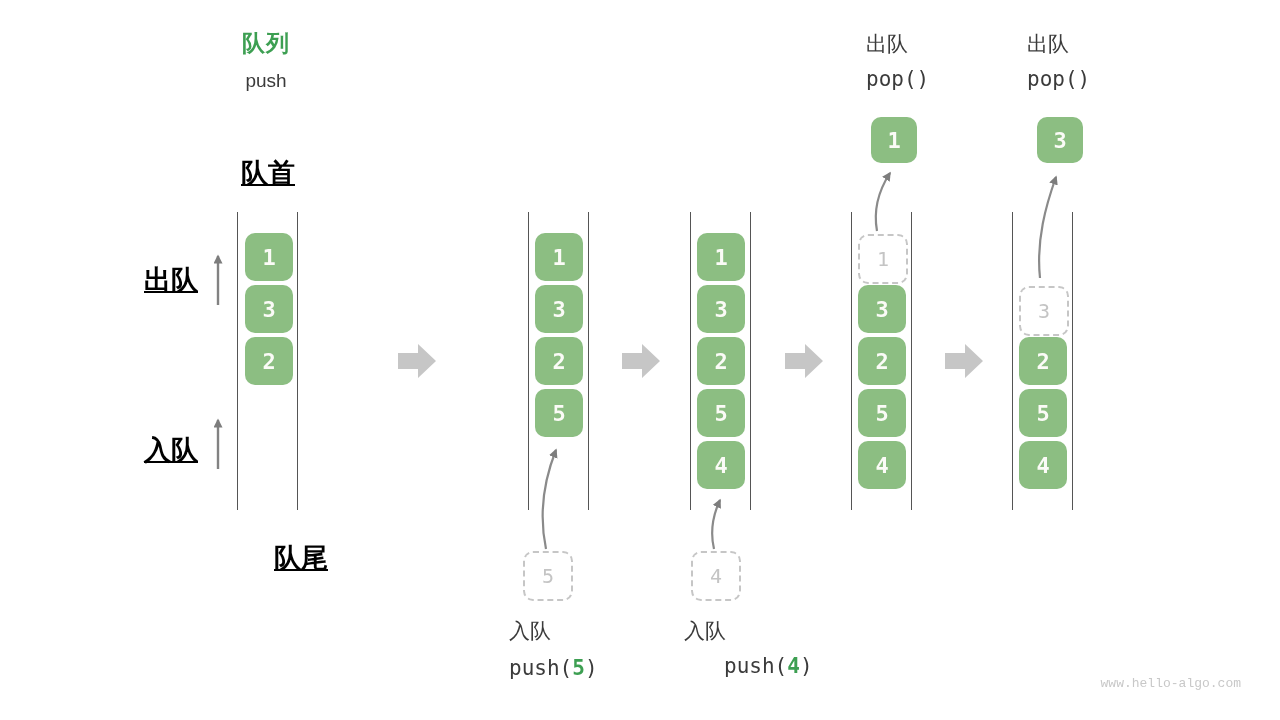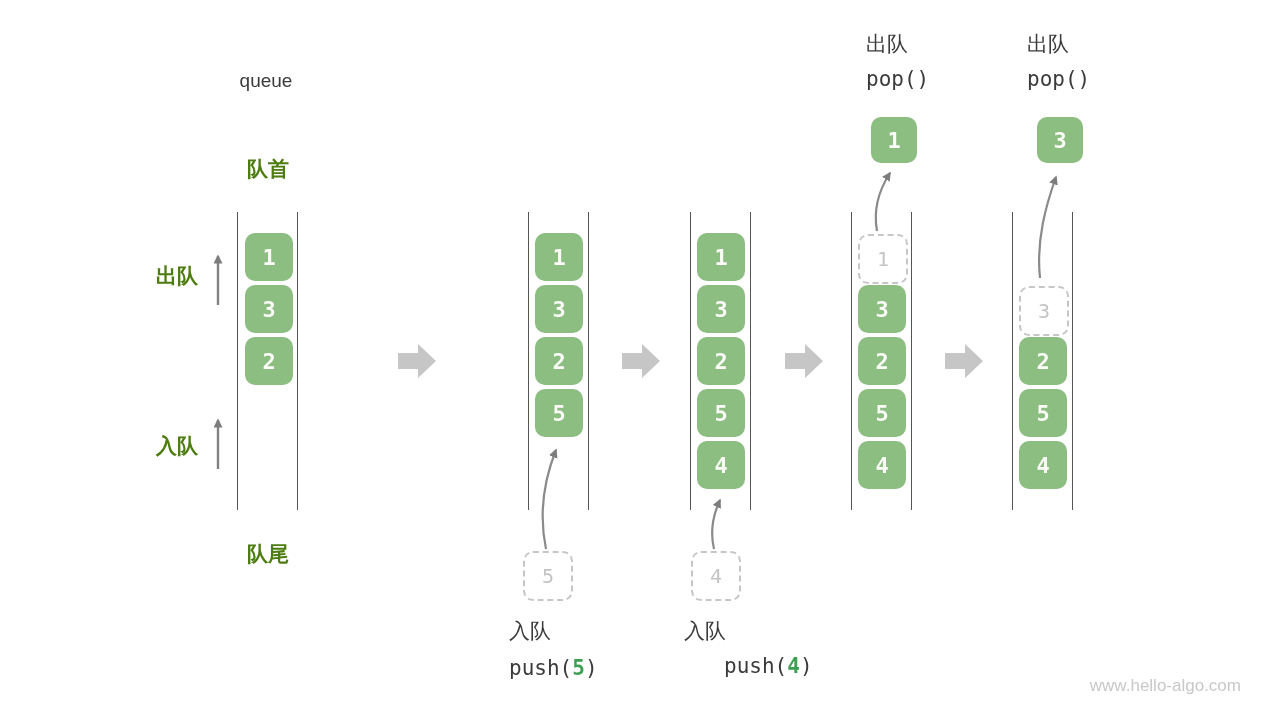--- a/index.html
+++ b/index.html
@@ -8,23 +8,23 @@
     font-family:"Liberation Sans","DejaVu Sans",sans-serif;overflow:hidden;
   }
   .canvas{position:absolute;inset:0;}
   svg.overlay{position:absolute;left:0;top:0;pointer-events:none;}
 
   
   .title-zh{position:absolute;left:206px;top:28px;width:120px;text-align:center;
     font-size:23px;font-weight:bold;color:#3d9f52;letter-spacing:1px;}
   .title-en{position:absolute;left:206px;top:70px;width:120px;text-align:center;
     font-size:19px;color:#3a3a3a;}
-  .side-label{position:absolute;font-size:21px;font-weight:bold;color:#4d7c0f;}
+  .side-label{position:absolute;font-size:27px;font-weight:bold;color:#000000;text-decoration:underline;}
   .lbl-front{left:208px;top:155px;width:120px;text-align:center;}
-  .lbl-rear {left:208px;top:540px;width:120px;text-align:center;}
+  .lbl-rear {left:208px;top:540px;width:120px;text-align:right;}
   .lbl-deq  {left:118px;top:262px;width:80px;text-align:right;}
   .lbl-enq  {left:118px;top:432px;width:80px;text-align:right;}
 
   
   .col{position:absolute;top:212px;height:298px;width:59px;
     border-left:1.5px solid #555;border-right:1.5px solid #555;}
 
   
   .box{position:absolute;width:48px;height:48px;border-radius:10px;
     background:#8cbe82;color:#fbfbf7;font-family:"DejaVu Sans Mono",monospace;
@@ -35,21 +35,21 @@
     font-family:"DejaVu Sans Mono",monospace;font-size:20px;
     display:flex;align-items:center;justify-content:center;}
 
   
   .op-label{position:absolute;font-size:21px;color:#3b3b3b;}
   .op-code{position:absolute;font-family:"DejaVu Sans Mono",monospace;
     font-size:21px;color:#3b3b3b;white-space:pre;}
   .op-code .arg{color:#3d9f52;font-weight:bold;}
 
   .watermark{position:absolute;right:39px;top:676px;
-    font-family:Liberation Sans, sans-serif;font-size:17px;color:#c8c8c8;}
+    font-family:Liberation Mono, monospace;font-size:13px;color:#c8c8c8;}
 </style>
 </head>
 <body>
 
 <div class="canvas">
 
   <svg class="overlay" width="1280" height="720">
     <defs>
       <marker id="ah" markerWidth="10" markerHeight="10" refX="7.5" refY="4.5" orient="auto" markerUnits="userSpaceOnUse">
         <path d="M0,0 L9,4.5 L0,9 Z" fill="#7d7d7d"></path>
@@ -63,21 +63,22 @@
     <polygon points="622,353 642,353 642,344 660,361 642,378 642,369 622,369" fill="#c6c6c6"></polygon>
     <polygon points="785,353 805,353 805,344 823,361 805,378 805,369 785,369" fill="#c6c6c6"></polygon>
     <polygon points="945,353 965,353 965,344 983,361 965,378 965,369 945,369" fill="#c6c6c6"></polygon>
 
     <path d="M546,549 C539,515 544,480 556,450" fill="none" stroke="#8a8a8a" stroke-width="2.2" marker-end="url(#ah)"></path>
     <path d="M714,549 C710,532 713,515 720,500" fill="none" stroke="#8a8a8a" stroke-width="2.2" marker-end="url(#ah)"></path>
     <path d="M877,231 C873,209 879,190 890,173" fill="none" stroke="#8a8a8a" stroke-width="2.2" marker-end="url(#ah)"></path>
     <path d="M1040,278 C1036,240 1046,205 1056,177" fill="none" stroke="#8a8a8a" stroke-width="2.2" marker-end="url(#ah)"></path>
   </svg>
 
-  <div class="title-en">queue</div>
+  <div class="title-zh">队列</div>
+  <div class="title-en">push</div>
 
   <div class="side-label lbl-front">队首</div>
   <div class="side-label lbl-rear">队尾</div>
   <div class="side-label lbl-deq">出队</div>
   <div class="side-label lbl-enq">入队</div>
 
   <div class="col" style="left:237px"></div>
   <div class="col" style="left:528px"></div>
   <div class="col" style="left:690px"></div>
   <div class="col" style="left:851px"></div>

